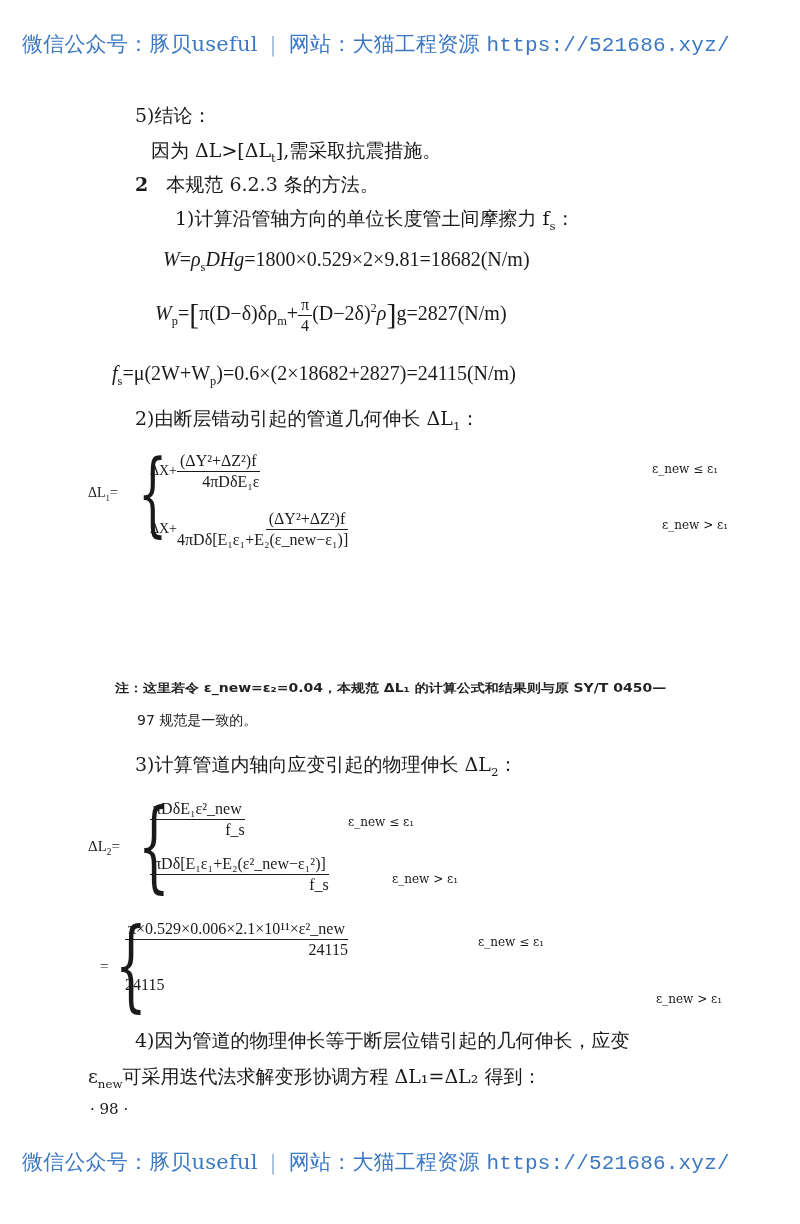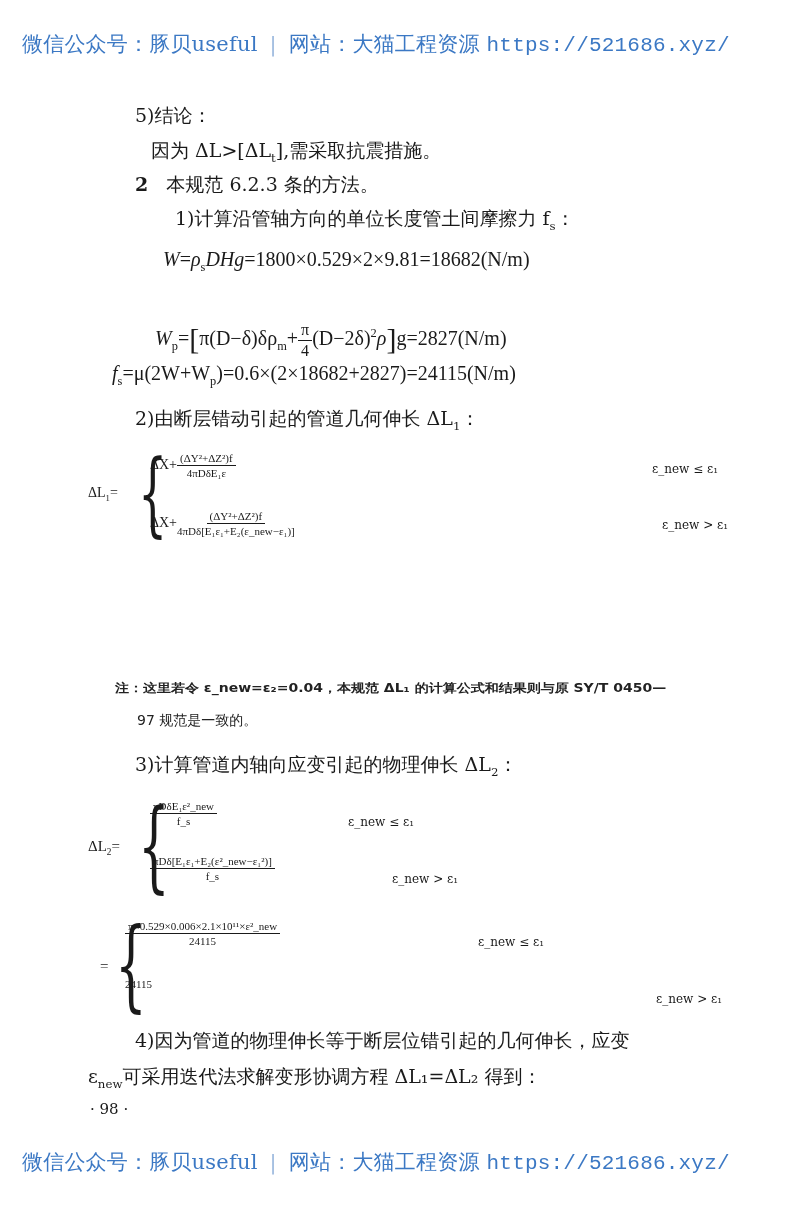--- a/index.html
+++ b/index.html
@@ -9,21 +9,21 @@
         font-family:"DejaVu Serif","Liberation Serif",serif; white-space:nowrap; letter-spacing:0.2px; }
   .wm .sep { color:#9bb8de; margin:0 12px; }
   .wm .mono { font-family:"Liberation Mono","DejaVu Sans Mono",monospace; }
   .line { position:absolute; white-space:nowrap; font-size:19px; }
   .math { font-family:"Liberation Serif","DejaVu Serif",serif; }
   i.v { font-style:italic; font-family:"Liberation Serif",serif; }
   sub, sup { font-size:0.62em; }
   .frac { display:inline-flex; flex-direction:column; align-items:center; vertical-align:middle; }
   .frac .num { border-bottom:1px solid #1a1a1a; padding:0 3px 1px 3px; }
   .frac .den { padding-top:1px; }
-  .small { font-size:11px; }
+  .small { font-size:16px;align-items:flex-end; }
   .brace { position:absolute; font-size:60px; font-family:"DejaVu Serif",serif; line-height:1; color:#1a1a1a; transform:scaleX(0.5); transform-origin:left; }
   .cond { position:absolute; font-size:12px; white-space:nowrap; }
   .note { font-size:14px; font-family:"DejaVu Sans","Liberation Sans",sans-serif; font-weight:bold; color:#222; }
   .bold { font-weight:bold; }
 </style>
 </head>
 <body>
 
 <div class="wm" style="top:30px;">
   <span>微信公众号：豚贝useful</span><span class="sep">|</span><span>网站：大猫工程资源</span> <span class="mono">https://521686.xyz/</span>
@@ -39,21 +39,21 @@
 </div>
 
 <div class="line" style="left:135px; top:206px;margin-left:40px;">
   <span>1)计算沿管轴方向的单位长度管土间摩擦力 f</span><sub>s</sub><span>：</span>
 </div>
 
 <div class="line math" style="left:155px; top:248px; font-size:20px;margin-left:8px;">
   <i class="v">W</i>=<i class="v">ρ</i><sub>s</sub><i class="v">DHg</i><span>=1800×0.529×2×9.81=18682(N/m)</span>
 </div>
 
-<div class="line math" style="left:155px; top:296px; font-size:20px;margin-top:25px;">
+<div class="line math" style="left:155px; top:296px; font-size:20px;">
   <i class="v">W</i><sub>p</sub>=<span style="font-size:30px; vertical-align:-4px;">[</span><span>π(D−δ)δρ</span><sub>m</sub>+<span class="frac" style="font-size:16px;">
       <span class="num">π</span>
       <span class="den">4</span>
     </span><span>(D−2δ)</span><sup>2</sup><i class="v">ρ</i><span style="font-size:30px; vertical-align:-4px;">]</span><span>g=2827(N/m)</span>
 </div>
 
 <div class="line math" style="left:112px; top:362px; font-size:20px;">
   <i class="v">f</i><sub>s</sub><span>=μ(2W+W</span><sub>p</sub><span>)=0.6×(2×18682+2827)=24115(N/m)</span>
 </div>
 

